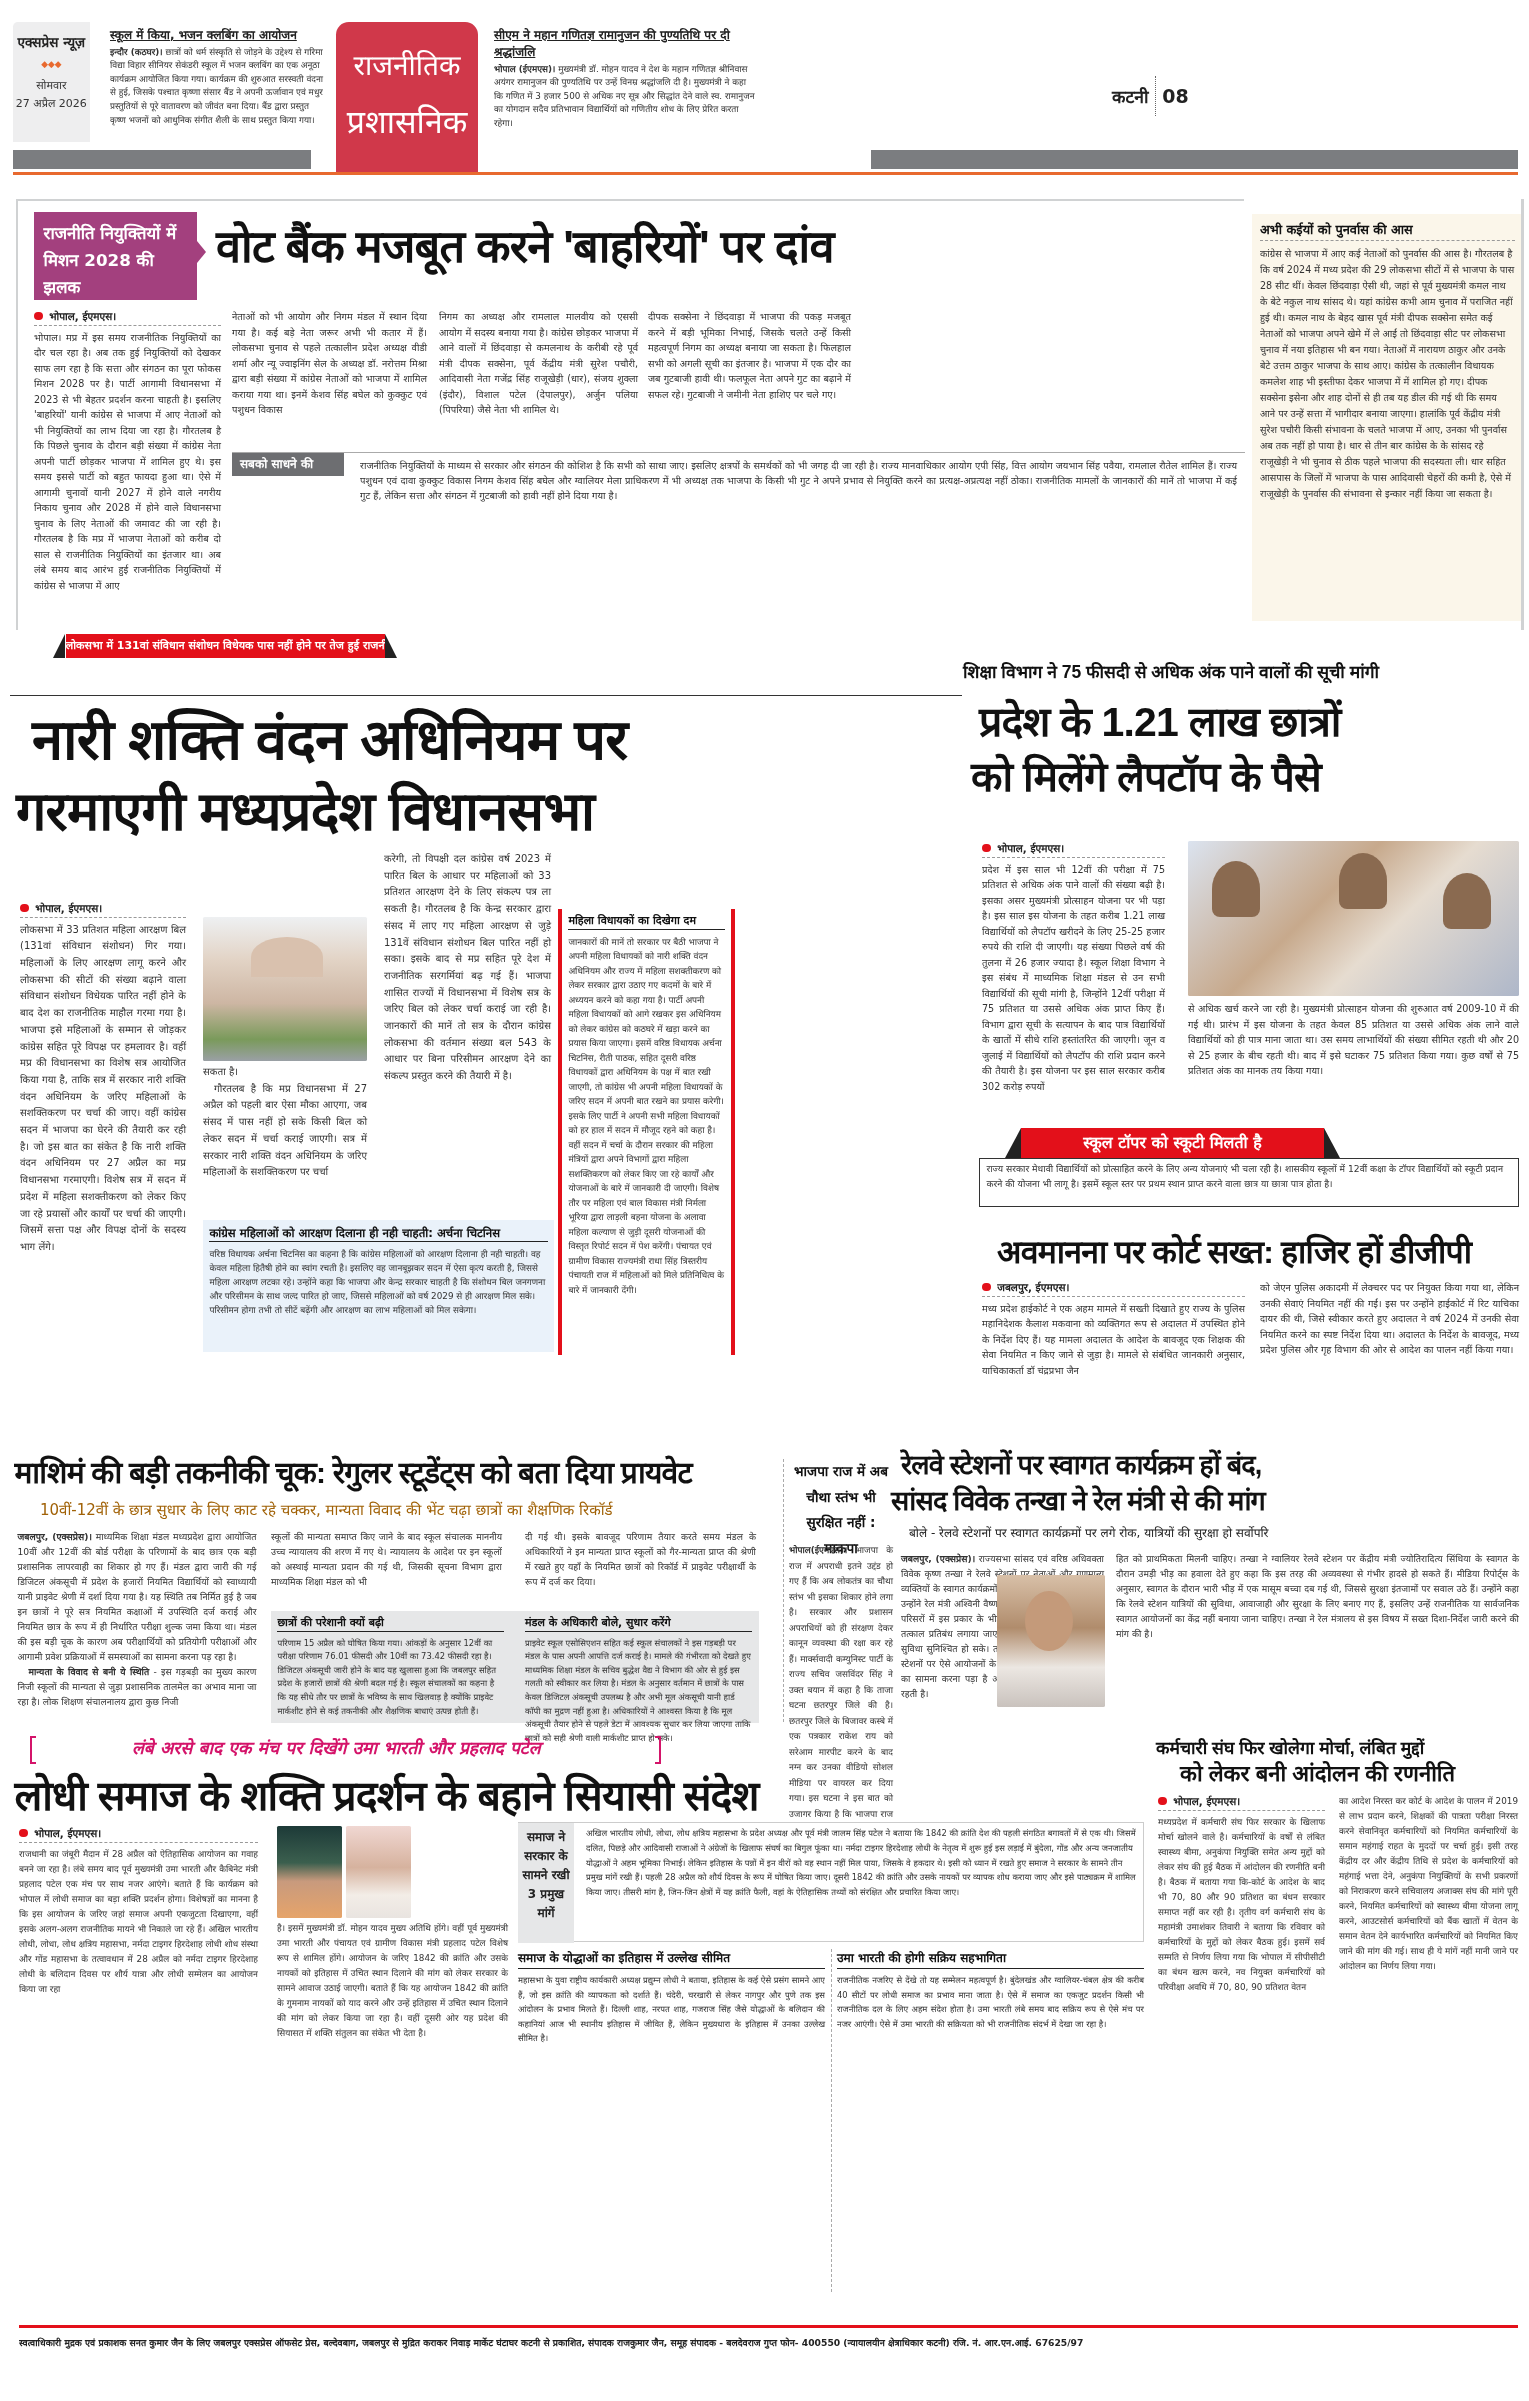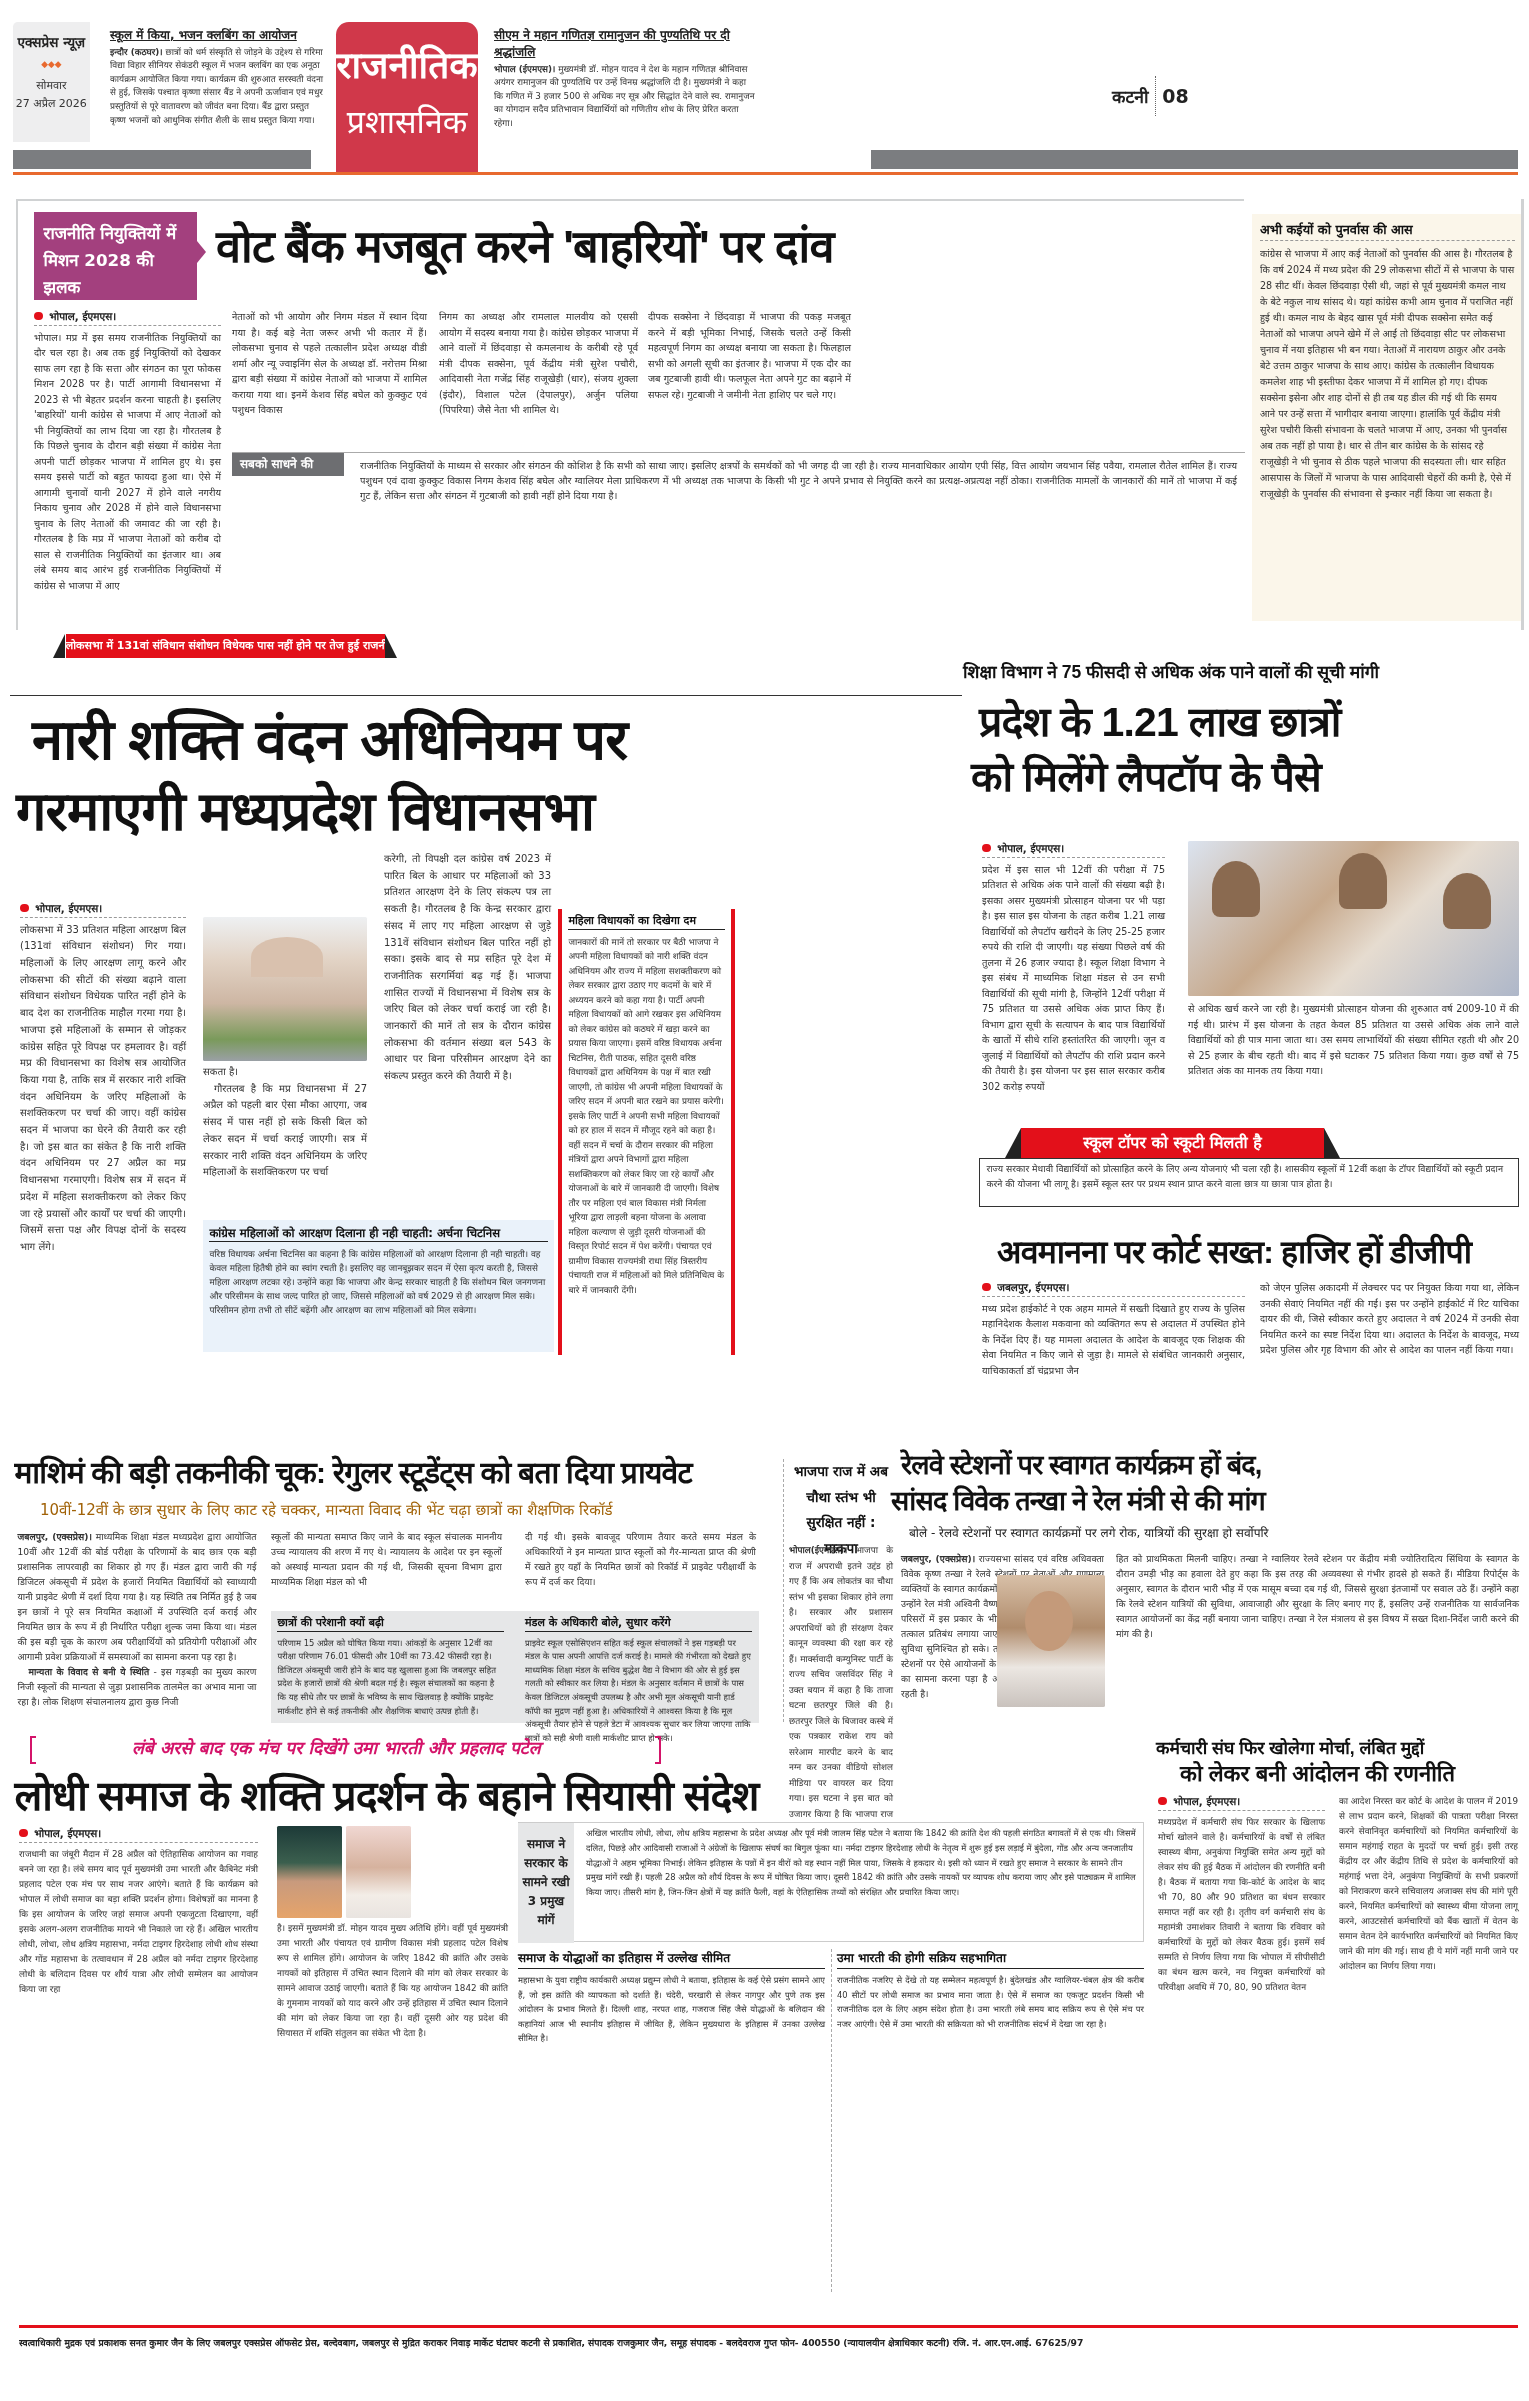--- a/index.html
+++ b/index.html
@@ -27,21 +27,21 @@
   </div>
   <div class="abs" style="left:110px;top:25.5px;width:215px">
     <div style="font-weight:bold;font-size:12px;text-decoration:underline;color:#222;margin-bottom:3.2px">स्कूल में किया, भजन क्लबिंग का आयोजन</div>
     <div class="small-text" style="font-size:8.8px;line-height:13.6px">
       <b>इन्दौर (कठघर)।</b>
       <span>छात्रों को धर्म संस्कृति से जोड़ने के उद्देश्य से गरिमा विद्या विहार सीनियर सेकंडरी स्कूल में भजन क्लबिंग का एक अनूठा कार्यक्रम आयोजित किया गया। कार्यक्रम की शुरुआत सरस्वती वंदना से हुई, जिसके पश्चात कृष्णा संसार बैंड ने अपनी ऊर्जावान एवं मधुर प्रस्तुतियों से पूरे वातावरण को जीवंत बना दिया। बैंड द्वारा प्रस्तुत कृष्ण भजनों को आधुनिक संगीत शैली के साथ प्रस्तुत किया गया।</span>
     </div>
   </div>
   <div class="abs" style="left:12.8px;top:150px;width:298px;height:19px;background:#7b7d80"></div>
   <div class="abs" style="left:336px;top:22px;width:142px;height:153px;background:#d0384a;border-radius:12.8px 12.8px 0 0;text-align:center;color:#fff;padding-top:16px">
-    <div style="font-size:37px;font-weight:bold;line-height:56px">राजनीतिक</div>
+    <div style="font-size:28px;font-weight:normal;line-height:56px">राजनीतिक</div>
     <div style="font-size:32px;font-weight:normal;line-height:56px">प्रशासनिक</div>
   </div>
   <div class="abs" style="left:494px;top:25.5px;width:263px">
     <div style="font-weight:bold;font-size:12px;text-decoration:underline;color:#222;margin-bottom:3.2px">सीएम ने महान गणितज्ञ रामानुजन की पुण्यतिथि पर दी श्रद्धांजलि</div>
     <div class="small-text" style="font-size:8.8px;line-height:13.6px">
       <b>भोपाल (ईएमएस)।</b>
       <span>मुख्यमंत्री डॉ. मोहन यादव ने देश के महान गणितज्ञ श्रीनिवास अयंगर रामानुजन की पुण्यतिथि पर उन्हें विनम्र श्रद्धांजलि दी है। मुख्यमंत्री ने कहा कि गणित में 3 हजार 500 से अधिक नए सूत्र और सिद्धांत देने वाले स्व. रामानुजन का योगदान सदैव प्रतिभावान विद्यार्थियों को गणितीय शोध के लिए प्रेरित करता रहेगा।</span>
     </div>
   </div>
   <div class="abs" style="left:871px;top:150px;width:647px;height:19px;background:#7b7d80"></div>
@@ -239,21 +239,21 @@
     </div>
   <div class="body-text" style="font-size:8.8px;line-height:15px">राजधानी का जंबूरी मैदान में 28 अप्रैल को ऐतिहासिक आयोजन का गवाह बनने जा रहा है। लंबे समय बाद पूर्व मुख्यमंत्री उमा भारती और कैबिनेट मंत्री प्रहलाद पटेल एक मंच पर साथ नजर आएंगे। बताते हैं कि कार्यक्रम को भोपाल में लोधी समाज का बड़ा शक्ति प्रदर्शन होगा। विशेषज्ञों का मानना है कि इस आयोजन के जरिए जहां समाज अपनी एकजुटता दिखाएगा, वहीं इसके अलग-अलग राजनीतिक मायने भी निकाले जा रहे हैं। अखिल भारतीय लोधी, लोधा, लोध क्षत्रिय महासभा, नर्मदा टाइगर हिरदेशाह लोधी शोध संस्था और गोंड महासभा के तत्वावधान में 28 अप्रैल को नर्मदा टाइगर हिरदेशाह लोधी के बलिदान दिवस पर शौर्य यात्रा और लोधी सम्मेलन का आयोजन किया जा रहा</div>
 </div>
 <div class="photo" style="left:277px;top:1826px;width:65px;height:92px;background:linear-gradient(180deg,#1d3a38 0%,#3b5f4e 40%,#c89a7d 60%,#e6a46a 100%)"></div>
 <div class="photo" style="left:346px;top:1826px;width:65px;height:92px;background:linear-gradient(180deg,#f0d7d2 0%,#d6b29e 45%,#f3ede7 75%,#e9e4e0 100%)"></div>
 <div class="col" style="left:277px;top:1921px;width:231px">
   <div class="body-text" style="font-size:8.8px;line-height:15px">है। इसमें मुख्यमंत्री डॉ. मोहन यादव मुख्य अतिथि होंगे। वहीं पूर्व मुख्यमंत्री उमा भारती और पंचायत एवं ग्रामीण विकास मंत्री प्रहलाद पटेल विशेष रूप से शामिल होंगे। आयोजन के जरिए 1842 की क्रांति और उसके नायकों को इतिहास में उचित स्थान दिलाने की मांग को लेकर सरकार के सामने आवाज उठाई जाएगी। बताते हैं कि यह आयोजन 1842 की क्रांति के गुमनाम नायकों को याद करने और उन्हें इतिहास में उचित स्थान दिलाने की मांग को लेकर किया जा रहा है। वहीं दूसरी ओर यह प्रदेश की सियासत में शक्ति संतुलन का संकेत भी देता है।</div>
 </div>
 
 <div class="abs" style="left:518px;top:1822px;width:626px;height:120px;background:#fff;border:0.8px solid #ccc;border-left:none">
-  <div class="abs" style="left:0;top:0;width:56px;height:120px;background:#e6e7e8;font-weight:bold;font-size:12px;line-height:19px;text-align:center;padding-top:12px">
+  <div class="abs" style="left:0;top:0;width:56px;height:120px;background:#e6e7e8;font-weight:bold;font-size:12px;line-height:19px;text-align:center;padding-top:5px">
     <span>समाज ने सरकार के सामने रखी 3 प्रमुख मांगें</span>
   </div>
   <div class="abs" style="left:68px;top:3.2px;width:550px;font-size:8.4px;line-height:14.7px;color:#333">अखिल भारतीय लोधी, लोधा, लोध क्षत्रिय महासभा के प्रदेश अध्यक्ष और पूर्व मंत्री जालम सिंह पटेल ने बताया कि 1842 की क्रांति देश की पहली संगठित बगावतों में से एक थी। जिसमें दलित, पिछड़े और आदिवासी राजाओं ने अंग्रेजों के खिलाफ संघर्ष का बिगुल फूंका था। नर्मदा टाइगर हिरदेशाह लोधी के नेतृत्व में शुरू हुई इस लड़ाई में बुंदेला, गोंड और अन्य जनजातीय योद्धाओं ने अहम भूमिका निभाई। लेकिन इतिहास के पन्नों में इन वीरों को वह स्थान नहीं मिल पाया, जिसके वे हकदार थे। इसी को ध्यान में रखते हुए समाज ने सरकार के सामने तीन प्रमुख मांगें रखी हैं। पहली 28 अप्रैल को शौर्य दिवस के रूप में घोषित किया जाए। दूसरी 1842 की क्रांति और उसके नायकों पर व्यापक शोध कराया जाए और इसे पाठ्यक्रम में शामिल किया जाए। तीसरी मांग है, जिन-जिन क्षेत्रों में यह क्रांति फैली, वहां के ऐतिहासिक तथ्यों को संरक्षित और प्रचारित किया जाए।</div>
 </div>
 
 <div class="col" style="left:518px;top:1949px;width:307px">
   <div class="sub-hl" style="font-size:12px">समाज के योद्धाओं का इतिहास में उल्लेख सीमित</div>
   <div class="body-text" style="font-size:8.4px;line-height:14.4px">महासभा के युवा राष्ट्रीय कार्यकारी अध्यक्ष प्रद्युम्न लोधी ने बताया, इतिहास के कई ऐसे प्रसंग सामने आए हैं, जो इस क्रांति की व्यापकता को दर्शाते हैं। चंदेरी, चरखारी से लेकर नागपुर और पुणे तक इस आंदोलन के प्रभाव मिलते हैं। दिल्ली शाह, नरपत शाह, गजराज सिंह जैसे योद्धाओं के बलिदान की कहानियां आज भी स्थानीय इतिहास में जीवित हैं, लेकिन मुख्यधारा के इतिहास में उनका उल्लेख सीमित है।</div>
 </div>
 <div class="rule-v" style="left:831px;top:1949px;height:343px"></div>

